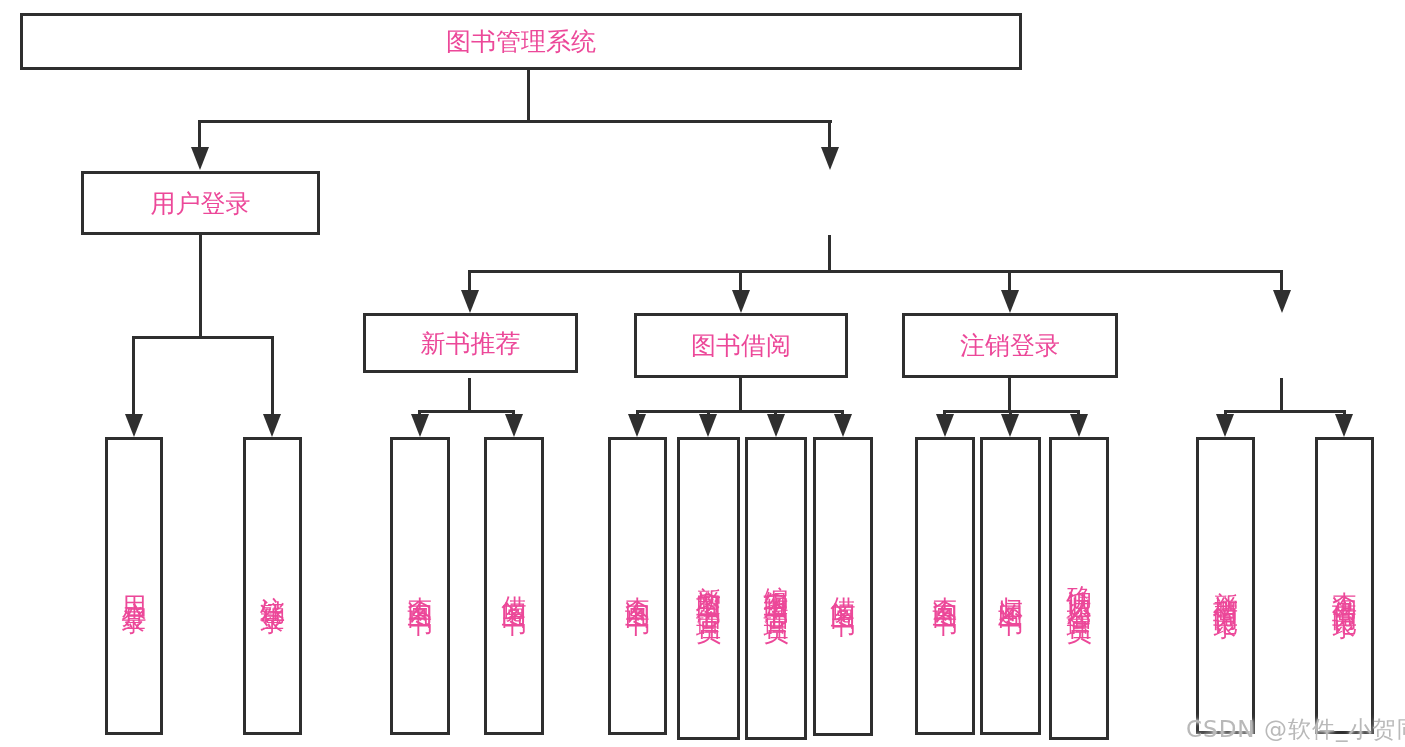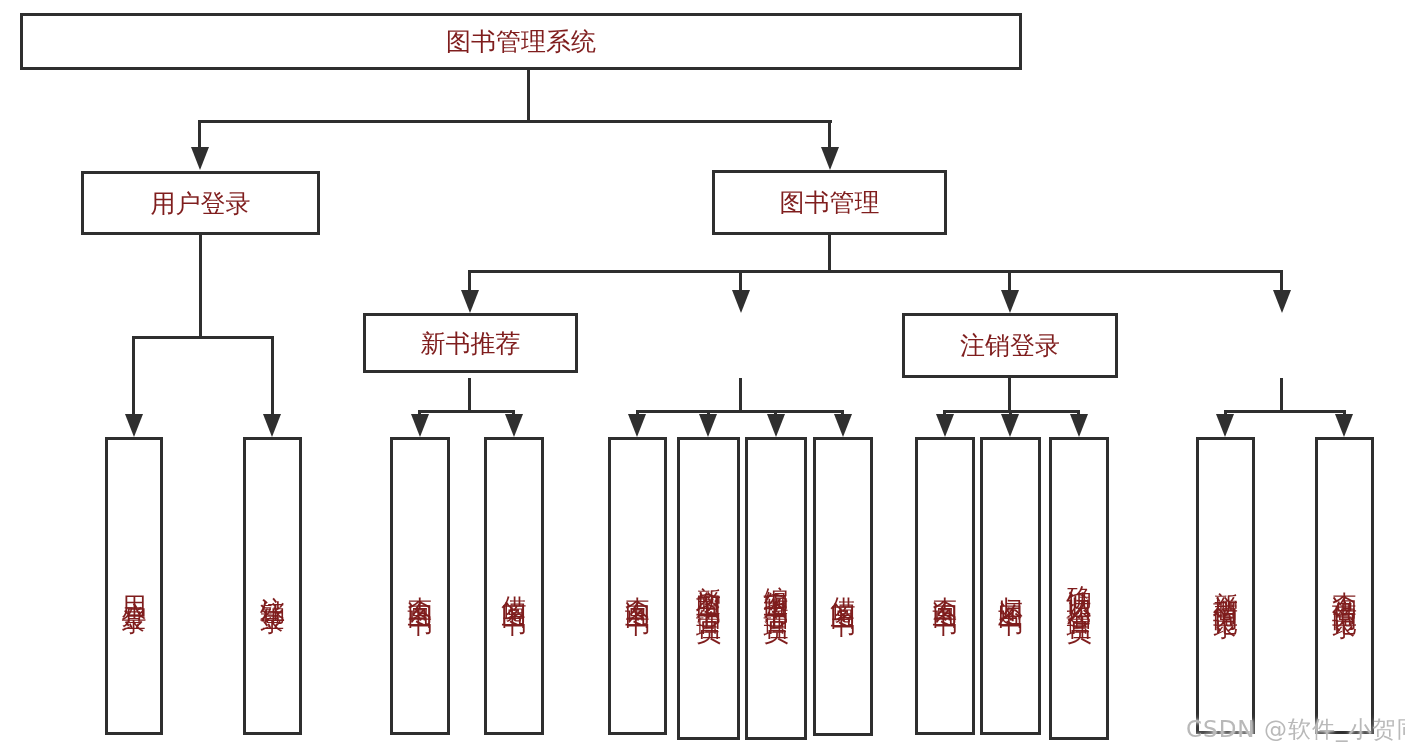--- a/index.html
+++ b/index.html
@@ -6,21 +6,21 @@
   html,body { background:#ffffff; }
   body { font-family:"DejaVu Sans","Liberation Sans",sans-serif; color:#333333; }
   .canvas {
     position:relative; width:1405px; height:747px;
     background:#ffffff; overflow:hidden;
   }
   .node {
     position:absolute; background:#ffffff;
     border:3px solid #2f2f2f;
     display:flex; align-items:center; justify-content:center;
-    font-size:25px; color:#7f1d1d;
+    font-size:25px; color:#ec4899;
     z-index:2;
   }
   .leaf {
     writing-mode:vertical-rl; text-orientation:mixed;
     letter-spacing:5px; font-size:25px;
   }
   .hl { position:absolute; height:3px; background:#2f2f2f; z-index:1; }
   .vl { position:absolute; width:3px;  background:#2f2f2f; z-index:1; }
   .arrow {
     position:absolute; width:0; height:0; z-index:1;
@@ -47,23 +47,20 @@
   <div class="vl" style="left:527px;top:68px;height:55px"></div>
   <div class="hl" style="left:198px;top:120px;width:634px"></div>
   <div class="vl" style="left:198px;top:120px;height:30px"></div>
   <div class="arrow" style="left:191px;top:147px"></div>
   <div class="vl" style="left:828px;top:120px;height:30px"></div>
   <div class="arrow" style="left:821px;top:147px"></div>
 
   <div class="node" style="left:81px;top:171px;width:239px;height:64px">
     <span>用户登录</span>
   </div>
-  <div class="node" style="left:712px;top:170px;width:235px;height:65px">
-    <span>图书管理</span>
-  </div>
 
   <div class="vl" style="left:199px;top:235px;height:103px"></div>
   <div class="hl" style="left:132px;top:336px;width:142px"></div>
   <div class="vl" style="left:132px;top:336px;height:81px"></div>
   <div class="arrow" style="left:125px;top:414px"></div>
   <div class="vl" style="left:271px;top:336px;height:81px"></div>
   <div class="arrow" style="left:263px;top:414px"></div>
 
   <div class="vl" style="left:828px;top:235px;height:37px"></div>
   <div class="hl" style="left:468px;top:270px;width:815px"></div>
@@ -71,20 +68,23 @@
   <div class="arrow" style="left:461px;top:290px"></div>
   <div class="vl" style="left:739px;top:270px;height:22px"></div>
   <div class="arrow" style="left:732px;top:290px"></div>
   <div class="vl" style="left:1008px;top:270px;height:22px"></div>
   <div class="arrow" style="left:1001px;top:290px"></div>
   <div class="vl" style="left:1280px;top:270px;height:22px"></div>
   <div class="arrow" style="left:1273px;top:290px"></div>
 
   <div class="node" style="left:363px;top:313px;width:215px;height:60px">
     <span>新书推荐</span>
+  </div>
+  <div class="node" style="left:634px;top:313px;width:214px;height:65px">
+    <span>图书借阅</span>
   </div>
   <div class="node" style="left:902px;top:313px;width:216px;height:65px">
     <span>注销登录</span>
   </div>
 
   <div class="vl" style="left:468px;top:378px;height:34px"></div>
   <div class="hl" style="left:418px;top:410px;width:97px"></div>
   <div class="vl" style="left:418px;top:410px;height:8px"></div>
   <div class="arrow" style="left:411px;top:414px"></div>
   <div class="vl" style="left:512px;top:410px;height:8px"></div>

